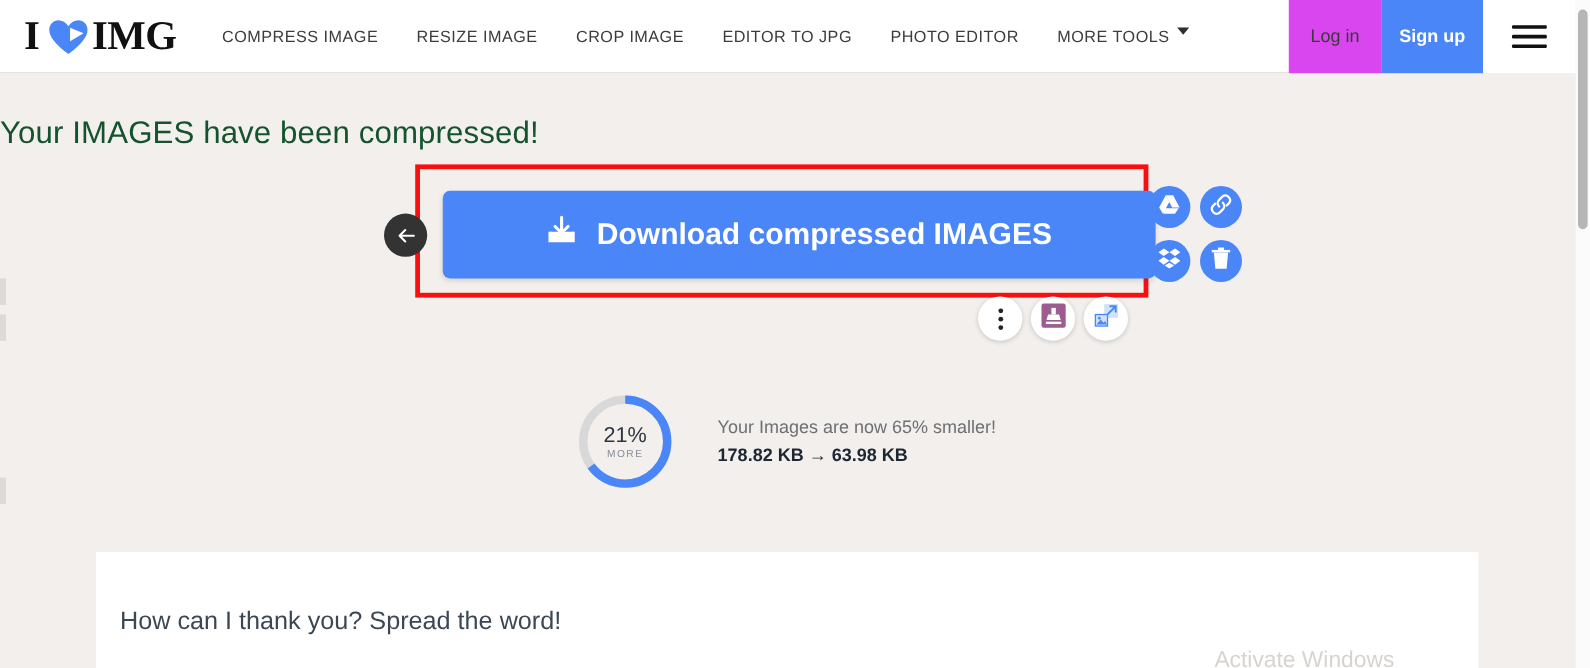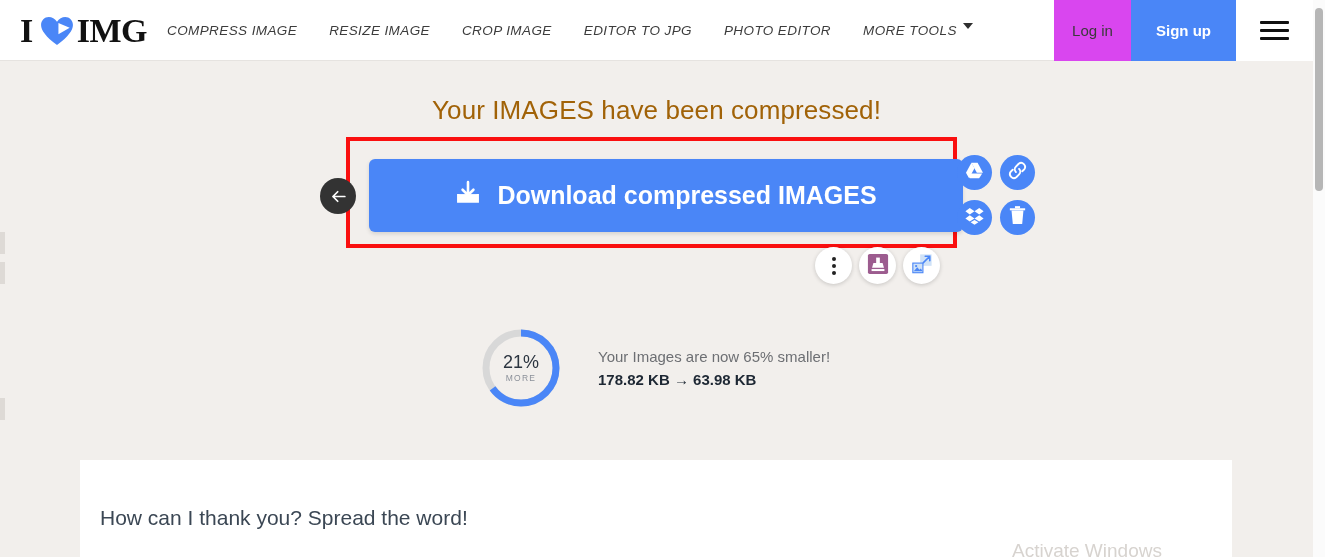--- a/index.html
+++ b/index.html
@@ -48,24 +48,23 @@
     display: inline-block;
     position: relative;
     width: 36px;
     height: 30px;
     margin: 0 2px 0 6px;
     vertical-align: middle;
   }
   .nav {
     display: flex;
     align-items: center;
-    margin-left: 20px;
+    margin-left: 38px;
     flex: 1;
     height: 61px;
-    font-style: italic;
   }
   .nav-item {
     font-size: 13.5px;
     letter-spacing: 0.4px;
     color: #3c3c3c;
     margin-right: 32px;
     cursor: pointer;
     white-space: nowrap;
   }
   .nav-item.more { display: flex; align-items: flex-start; gap: 6px; }
@@ -83,21 +82,21 @@
   .login-btn {
     display: flex; align-items: center; justify-content: center;
     width: 77px;
     background: #d946ef;
     color: #3a3a3a;
     font-size: 15px;
     cursor: pointer;
   }
   .signup-btn {
     display: flex; align-items: center; justify-content: center;
-    width: 105px;
+    width: 85px;
     background: #4a86f7;
     color: #ffffff;
     font-size: 15px;
     font-weight: bold;
     cursor: pointer;
   }
   .burger {
     display: flex; flex-direction: column; justify-content: center;
     align-items: center; gap: 5px;
     width: 77px;
@@ -108,23 +107,23 @@
     display: block;
     width: 29px; height: 3px;
     background: #111;
     border-radius: 1px;
   }
 
   
   .headline {
     position: absolute;
     top: 95px; left: 0; width: 1313px;
-    text-align: center;
+    text-align: left;
     font-size: 26px;
-    color: #a16207;
+    color: #14532d;
     font-weight: normal;
     letter-spacing: 0.1px;
   }
 
   .redbox {
     position: absolute;
     left: 346px; top: 137px;
     width: 611px; height: 111px;
     border: 4px solid #fa0f0f;
     background: transparent;

